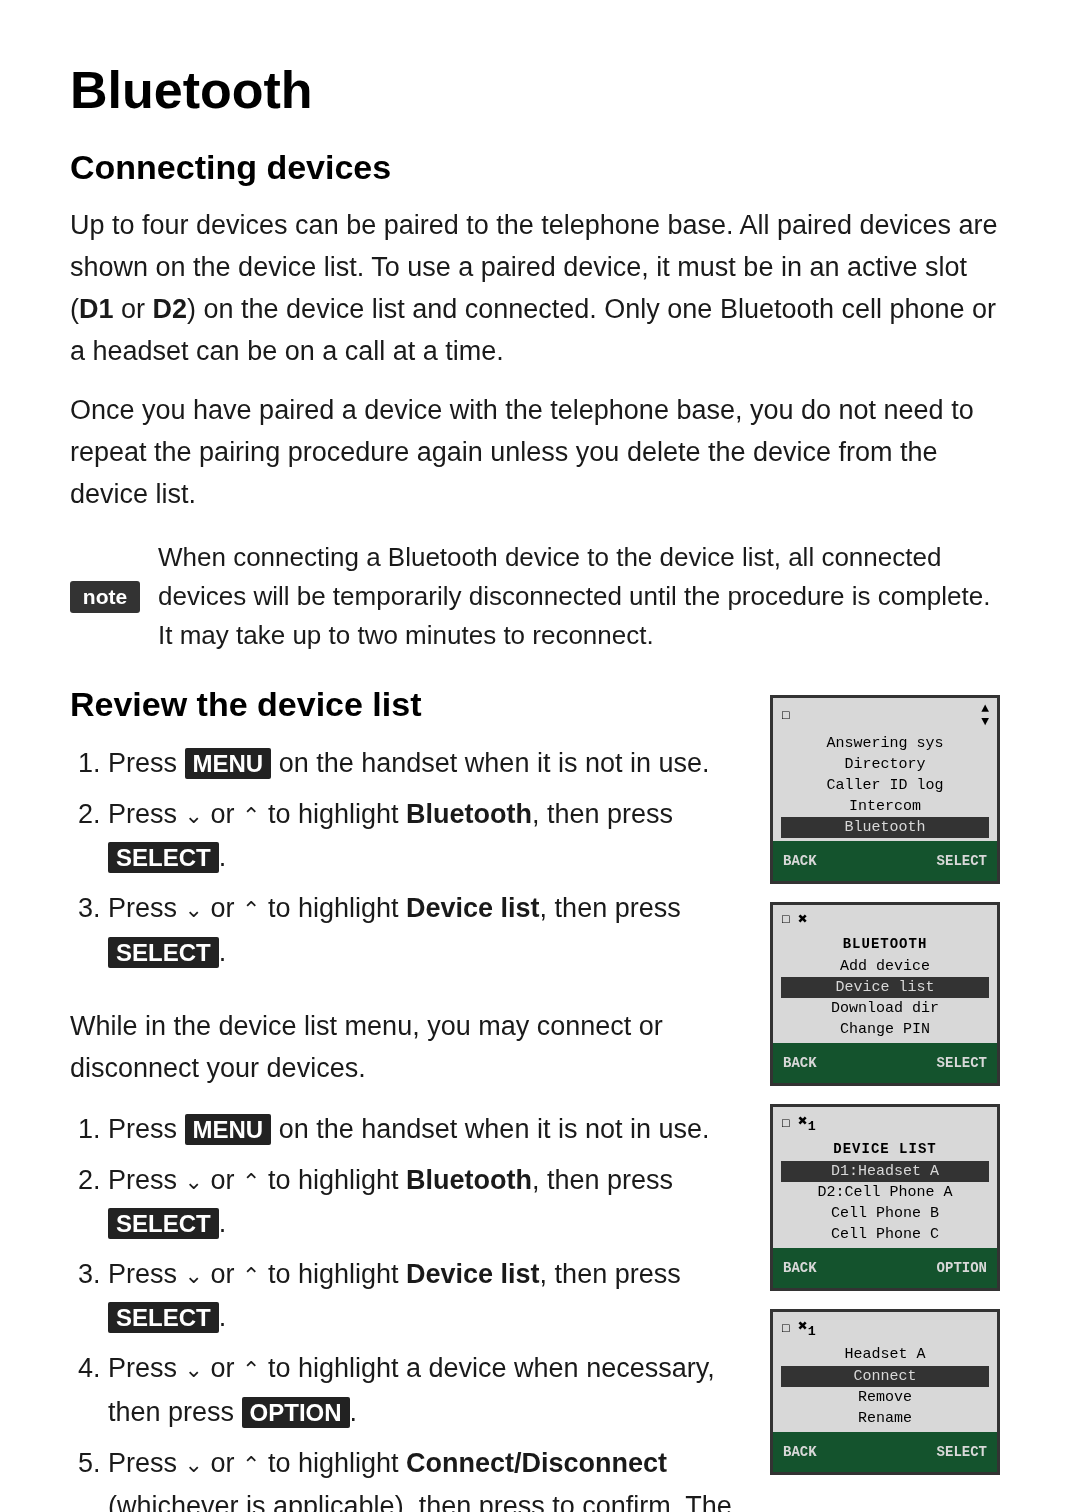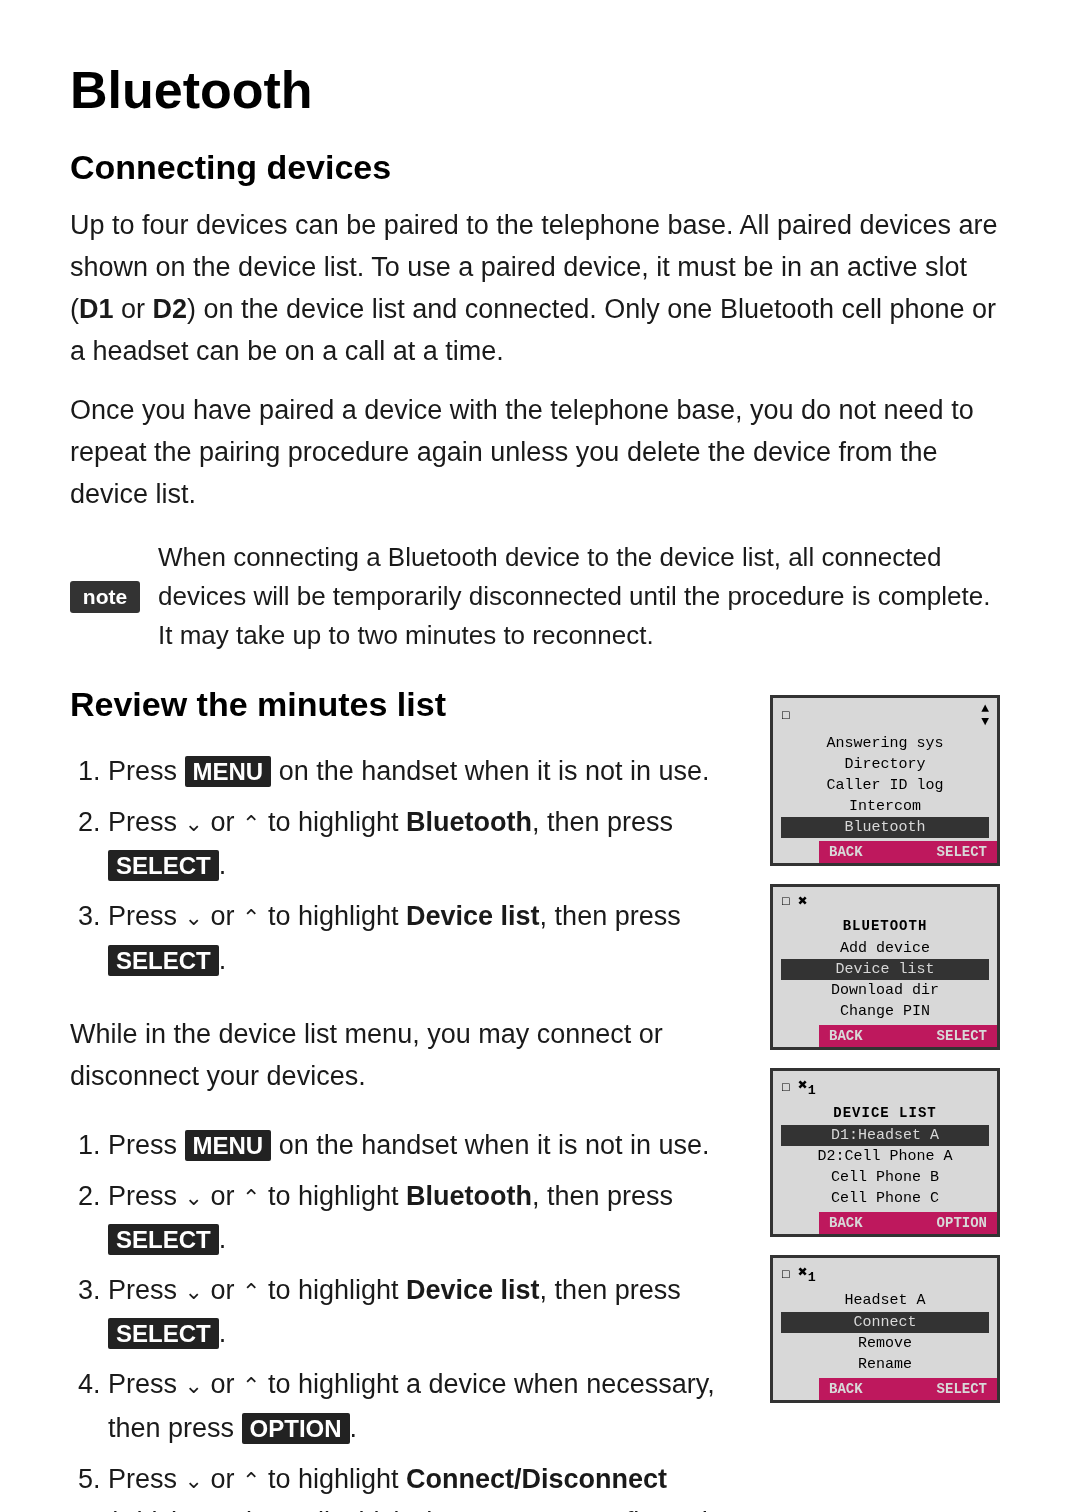--- a/index.html
+++ b/index.html
@@ -55,21 +55,21 @@
       height: fit-content;
     }
 
     .note-text {
       font-size: 26px;
       line-height: 1.5;
       flex: 1;
     }
 
     ol {
-      margin: 26px 0 18px 0;
+      margin: 10px 0 18px 0;
       padding-left: 38px;
     }
 
     ol li {
       font-size: 27px;
       line-height: 1.6;
       margin-bottom: 8px;
     }
 
     .bold { font-weight: bold; }
@@ -163,26 +163,25 @@
     }
 
     .phone-screen-body .menu-item.selected {
       background: #333;
       color: #d8d8d8;
     }
 
     .phone-screen-footer {
       display: flex;
       justify-content: space-between;
-      background: #be185d;
+      background: #14532d;
       color: #d8d8d8;
       font-size: 14px;
-      padding: 3px 10px;
-      font-weight: bold;
-      margin-left: 46px;
+      padding: 12px 10px;
+      font-weight: bold;
     }
 
     .phone-screen-title {
       font-size: 14px;
       font-weight: bold;
       text-align: center;
       padding: 2px 0 4px 0;
       letter-spacing: 1px;
     }
 
@@ -212,21 +211,21 @@
 <p>Once you have paired a device with the telephone base, you do not need to repeat the pairing procedure again unless you delete the device from the device list.</p>
 
 <div class="note-box">
   <span class="note-label">note</span>
   <span class="note-text">When connecting a Bluetooth device to the device list, all connected devices will be temporarily disconnected until the procedure is complete. It may take up to two minutes to reconnect.</span>
 </div>
 
 <div class="main-layout">
   <div class="left-col">
 
-    <h2>Review the minutes list</h2>
+    <h2>Review the device list</h2>
     <ol>
       <li>
         Press <span class="menu-key">MENU</span> on the handset when it is not in use.
       </li>
       <li>
         Press <span class="arrow-char">⌄</span> or <span class="arrow-char">⌃</span> to highlight <span class="bold">Bluetooth</span>, then press <span class="select-key">SELECT</span>.
       </li>
       <li>
         Press <span class="arrow-char">⌄</span> or <span class="arrow-char">⌃</span> to highlight <span class="bold">Device list</span>, then press <span class="select-key">SELECT</span>.
       </li>

